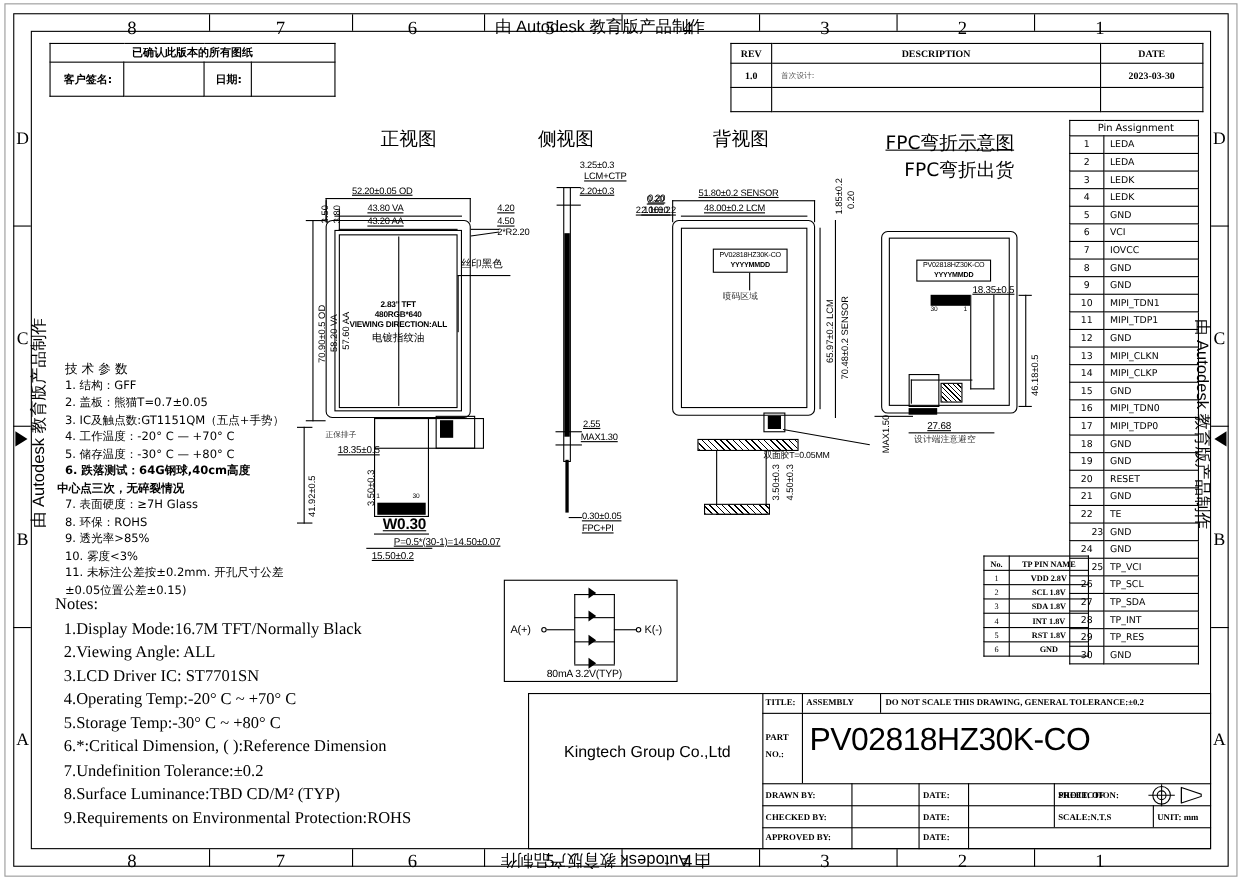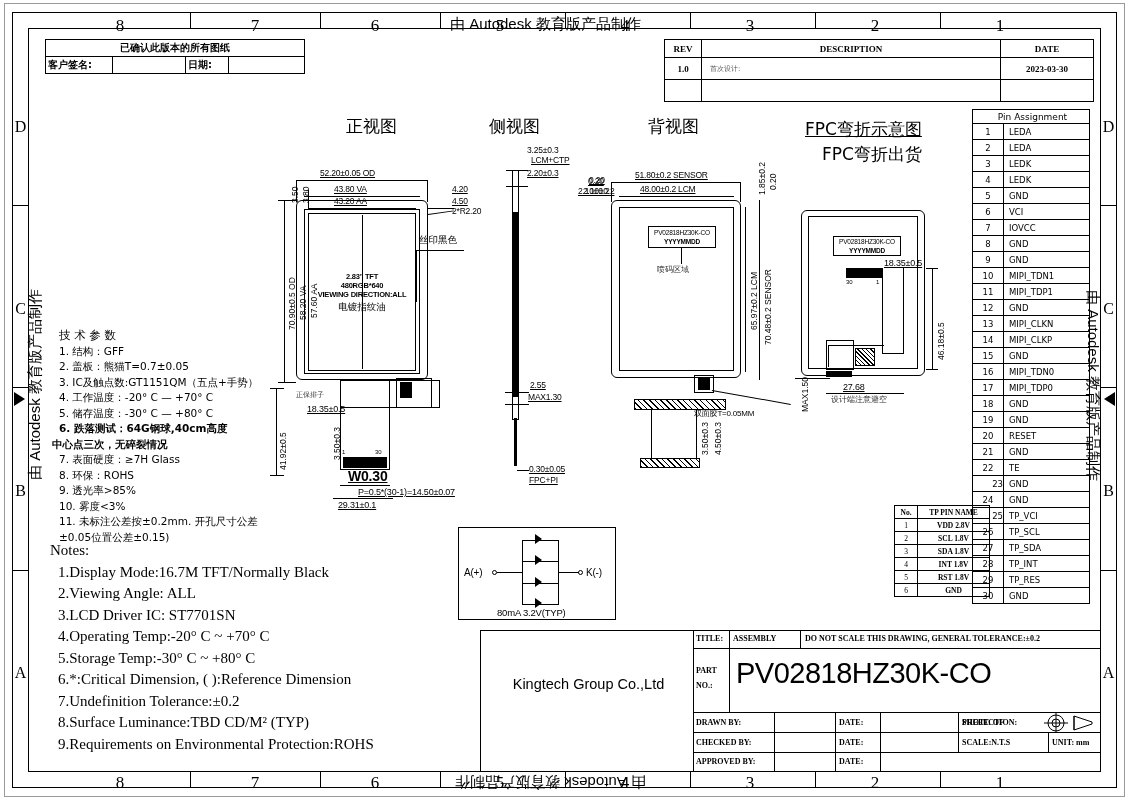--- a/index.html
+++ b/index.html
@@ -91,21 +91,21 @@
   <div class="wm" style="left:450px;top:15px;">由 Autodesk 教育版产品制作</div>
   <div class="wm" style="left:455px;top:772px;transform:rotate(180deg);transform-origin:center;"><span>由 Autodesk 教育版产品制作</span></div>
   <div class="wm wmv" style="left:26px;top:480px;transform:rotate(-90deg);"><span>由 Autodesk 教育版产品制作</span></div>
   <div class="wm wmv" style="left:1102px;top:290px;transform:rotate(90deg);"><span>由 Autodesk 教育版产品制作</span></div>
 
   <table class="g" style="left:45px;top:39px;width:260px;font-family:'DejaVu Sans',sans-serif;font-size:10px;">
     <tbody>
         <tr>
       <td colspan="4" style="text-align:center;height:16px;font-weight:bold;">已确认此版本的所有图纸</td>
     </tr>
-    <tr style="height:17px;">
+    <tr style="height:31px;text-align:center;">
       <td style="width:64px;padding-left:2px;font-weight:bold;">客户签名:</td>
       <td style="width:72px;"></td>
       <td style="width:40px;padding-left:2px;font-weight:bold;">日期:</td>
       <td></td>
     </tr>
   </tbody>
     </table>
 
   <table class="g" style="left:664px;top:39px;width:430px;font-family:'Liberation Serif',serif;font-size:9px;">
     <tbody>
@@ -380,21 +380,21 @@
   <div class="dimtxt u" style="left:307px;top:404px;font-size:9px;">18.35±0.5</div>
   <div class="vt" style="left:332px;top:460px;">3.50±0.3</div>
   <div class="vt" style="left:278px;top:470px;">41.92±0.5</div>
   <div class="ln" style="left:276px;top:388px;width:1px;height:88px;"></div>
   <div class="ln" style="left:270px;top:388px;width:14px;height:1px;"></div>
   <div class="ln" style="left:270px;top:475px;width:14px;height:1px;"></div>
 
   <div class="dimtxt u" style="left:348px;top:468px;font-weight:bold;font-size:14px;">W0.30</div>
   <div class="dimtxt u" style="left:338px;top:487px;font-size:9px;padding-left:20px;">P=0.5*(30-1)=14.50±0.07</div>
   <div class="ln" style="left:340px;top:485px;width:50px;height:1px;"></div>
-  <div class="dimtxt u" style="left:338px;top:500px;font-size:9px;">29.31±0.1</div>
+  <div class="dimtxt u" style="left:338px;top:500px;font-size:9px;">15.50±0.2</div>
   <div class="ln" style="left:333px;top:498px;width:60px;height:1px;"></div>
 
   <div class="viewtitle" style="left:489px;top:115px;">侧视图</div>
   <div class="bx" style="left:512px;top:170px;width:7px;height:250px;border:1px solid #000;"></div>
   <div class="bx" style="left:513px;top:212px;width:5px;height:185px;background:#000;"></div>
   <div class="ln" style="left:514px;top:418px;width:3px;height:48px;background:#000;"></div>
 
   <div class="dimtxt" style="left:527px;top:145px;">3.25±0.3</div>
   <div class="dimtxt u" style="left:531px;top:155px;">LCM+CTP</div>
   <div class="ln" style="left:506px;top:170px;width:22px;height:1px;"></div>

